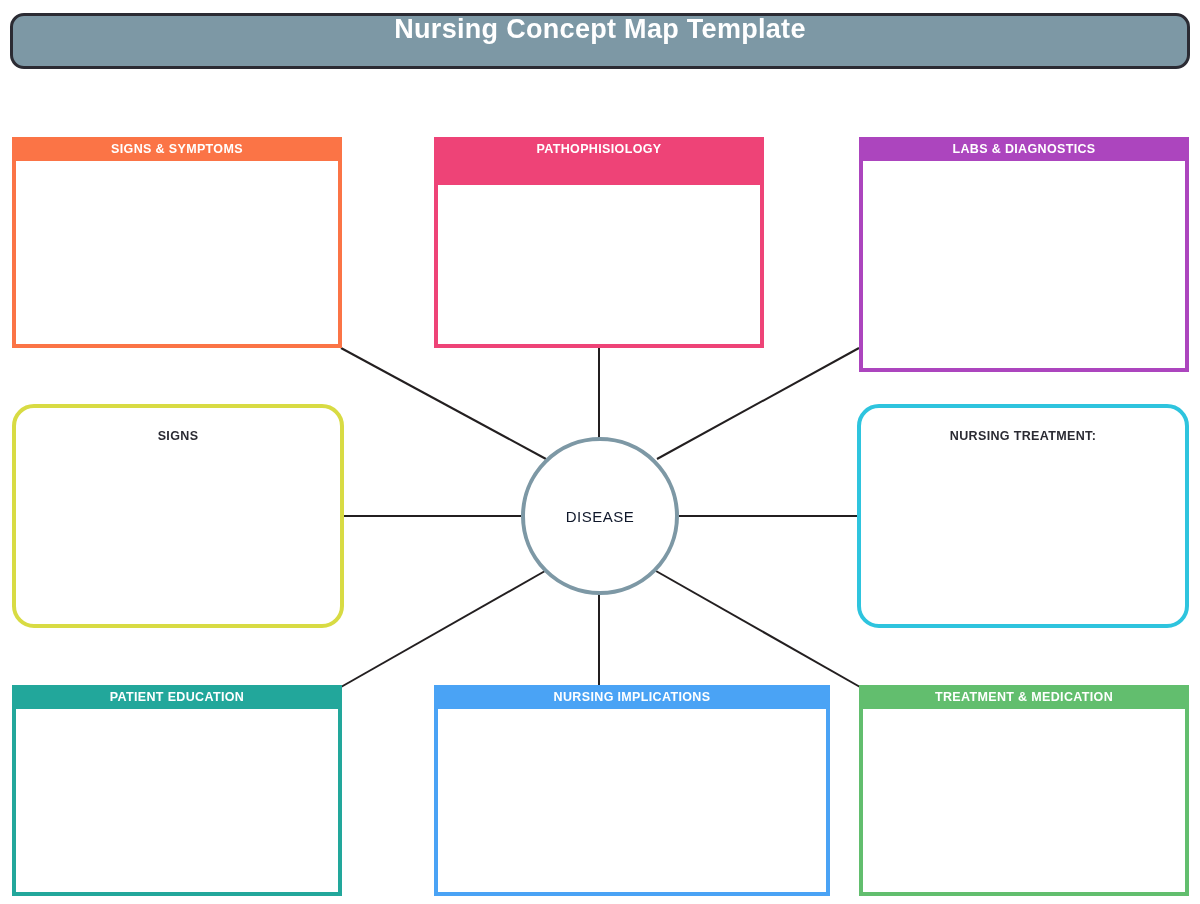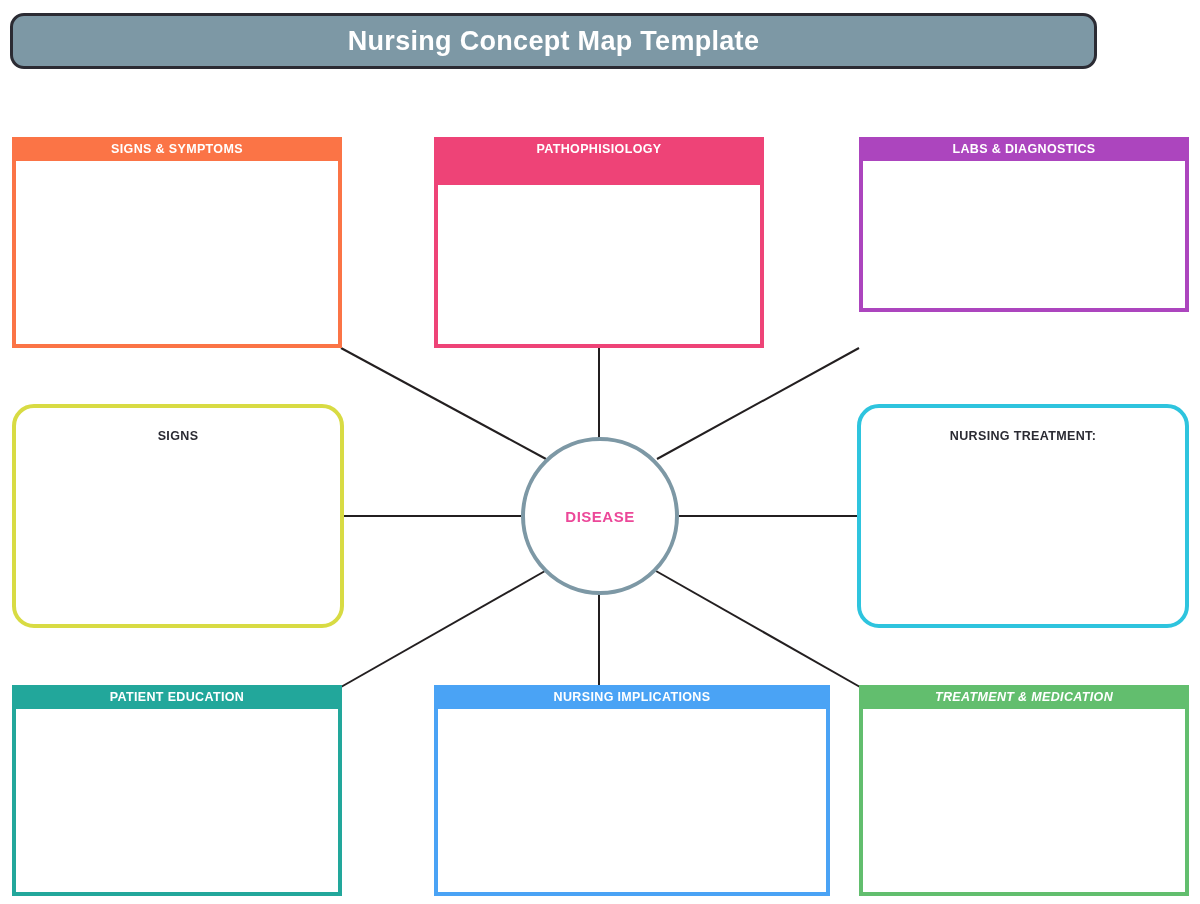--- a/index.html
+++ b/index.html
@@ -31,28 +31,27 @@
     height: 904px;
     pointer-events: none;
     z-index: 1;
   }
 
   
   .title-banner {
     position: absolute;
     left: 10px;
     top: 13px;
-    width: 1087px;
+    width: 1180px;
     height: 56px;
     box-sizing: border-box;
     background: #7d98a5;
     border: 3px solid #2b2b33;
     border-radius: 14px;
     display: flex;
-    align-items: center;
     justify-content: center;
     z-index: 3;
   }
   .title-banner .title-text {
     color: #ffffff;
     font-size: 27px;
     font-weight: bold;
     letter-spacing: 0.3px;
     line-height: 1;
   }
@@ -116,23 +115,23 @@
     box-sizing: border-box;
     background: #ffffff;
     border: 4px solid #7d98a5;
     border-radius: 50%;
     display: flex;
     align-items: center;
     justify-content: center;
     z-index: 4;
   }
   .center-node .center-label {
-    color: #ec4899;
+    color: #0f172a;
     font-size: 15px;
-    font-weight: bold;
+    font-weight: normal;
     letter-spacing: 0.5px;
     line-height: 1;
   }
 </style>
 </head>
 <body>
 
 <div id="canvas">
 
   <svg id="connectors" viewBox="0 0 1200 904" width="1200" height="904" xmlns="http://www.w3.org/2000/svg">
@@ -159,21 +158,21 @@
     <div class="hbox-body"></div>
   </div>
 
   <div class="hbox" style="left:434px; top:137px; width:330px; height:211px; background:#ee4377;gap:24px;">
     <div class="hbox-header">
       <span>PATHOPHISIOLOGY</span>
     </div>
     <div class="hbox-body"></div>
   </div>
 
-  <div class="hbox" style="left:859px; top:137px; width:330px; height:175px; background:#ac45be;">
+  <div class="hbox" style="left:859px; top:137px; width:330px; height:235px; background:#ac45be;">
     <div class="hbox-header">
       <span>LABS &amp; DIAGNOSTICS</span>
     </div>
     <div class="hbox-body"></div>
   </div>
 
   <div class="rbox" style="left:12px; top:404px; width:332px; height:224px; border-color:#d8db43;">
     <span class="rbox-label">SIGNS</span>
   </div>
 
@@ -192,20 +191,20 @@
     <div class="hbox-body"></div>
   </div>
 
   <div class="hbox" style="left:434px; top:685px; width:396px; height:211px; background:#4aa3f5;">
     <div class="hbox-header">
       <span>NURSING IMPLICATIONS</span>
     </div>
     <div class="hbox-body"></div>
   </div>
 
-  <div class="hbox" style="left:859px; top:685px; width:330px; height:211px; background:#62be6e;font-style:italic;">
+  <div class="hbox" style="left:859px; top:685px; width:330px; height:211px; background:#62be6e;">
     <div class="hbox-header">
       <span>TREATMENT &amp; MEDICATION</span>
     </div>
     <div class="hbox-body"></div>
   </div>
 
 </div>
 
 </body></html>

